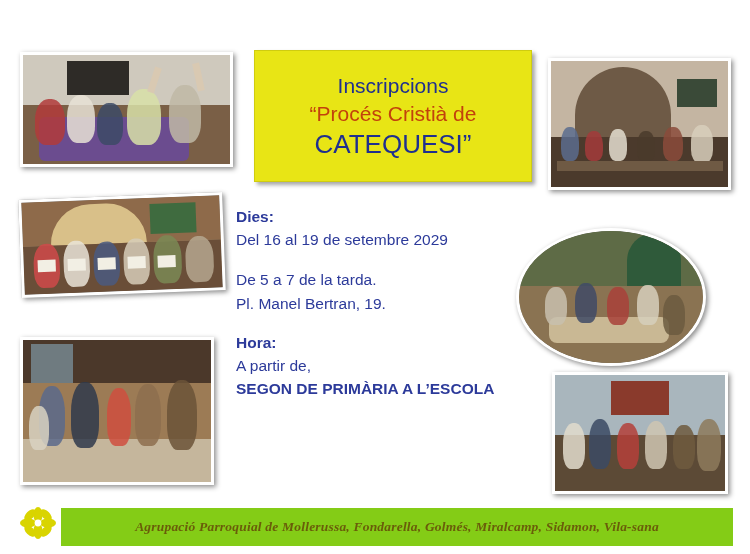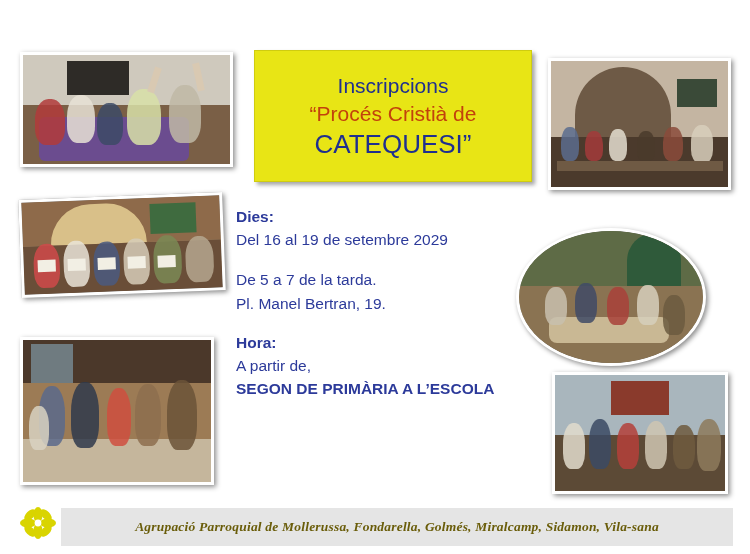--- a/index.html
+++ b/index.html
@@ -138,21 +138,21 @@
   
   .blob { position: absolute; border-radius: 45% 45% 35% 35%; opacity: 0.85; }
 
   
   .footer-bar {
     position: absolute;
     left: 61px;
     top: 508px;
     width: 672px;
     height: 38px;
-    background: #e5e5e5;
+    background: #84cc16;
     display: flex;
     align-items: center;
     justify-content: center;
   }
   .footer-text {
     color: #6a5d0a;
     font-size: 13.5px;
     font-style: italic;
     font-family: "Liberation Serif", serif;
     font-weight: bold;

